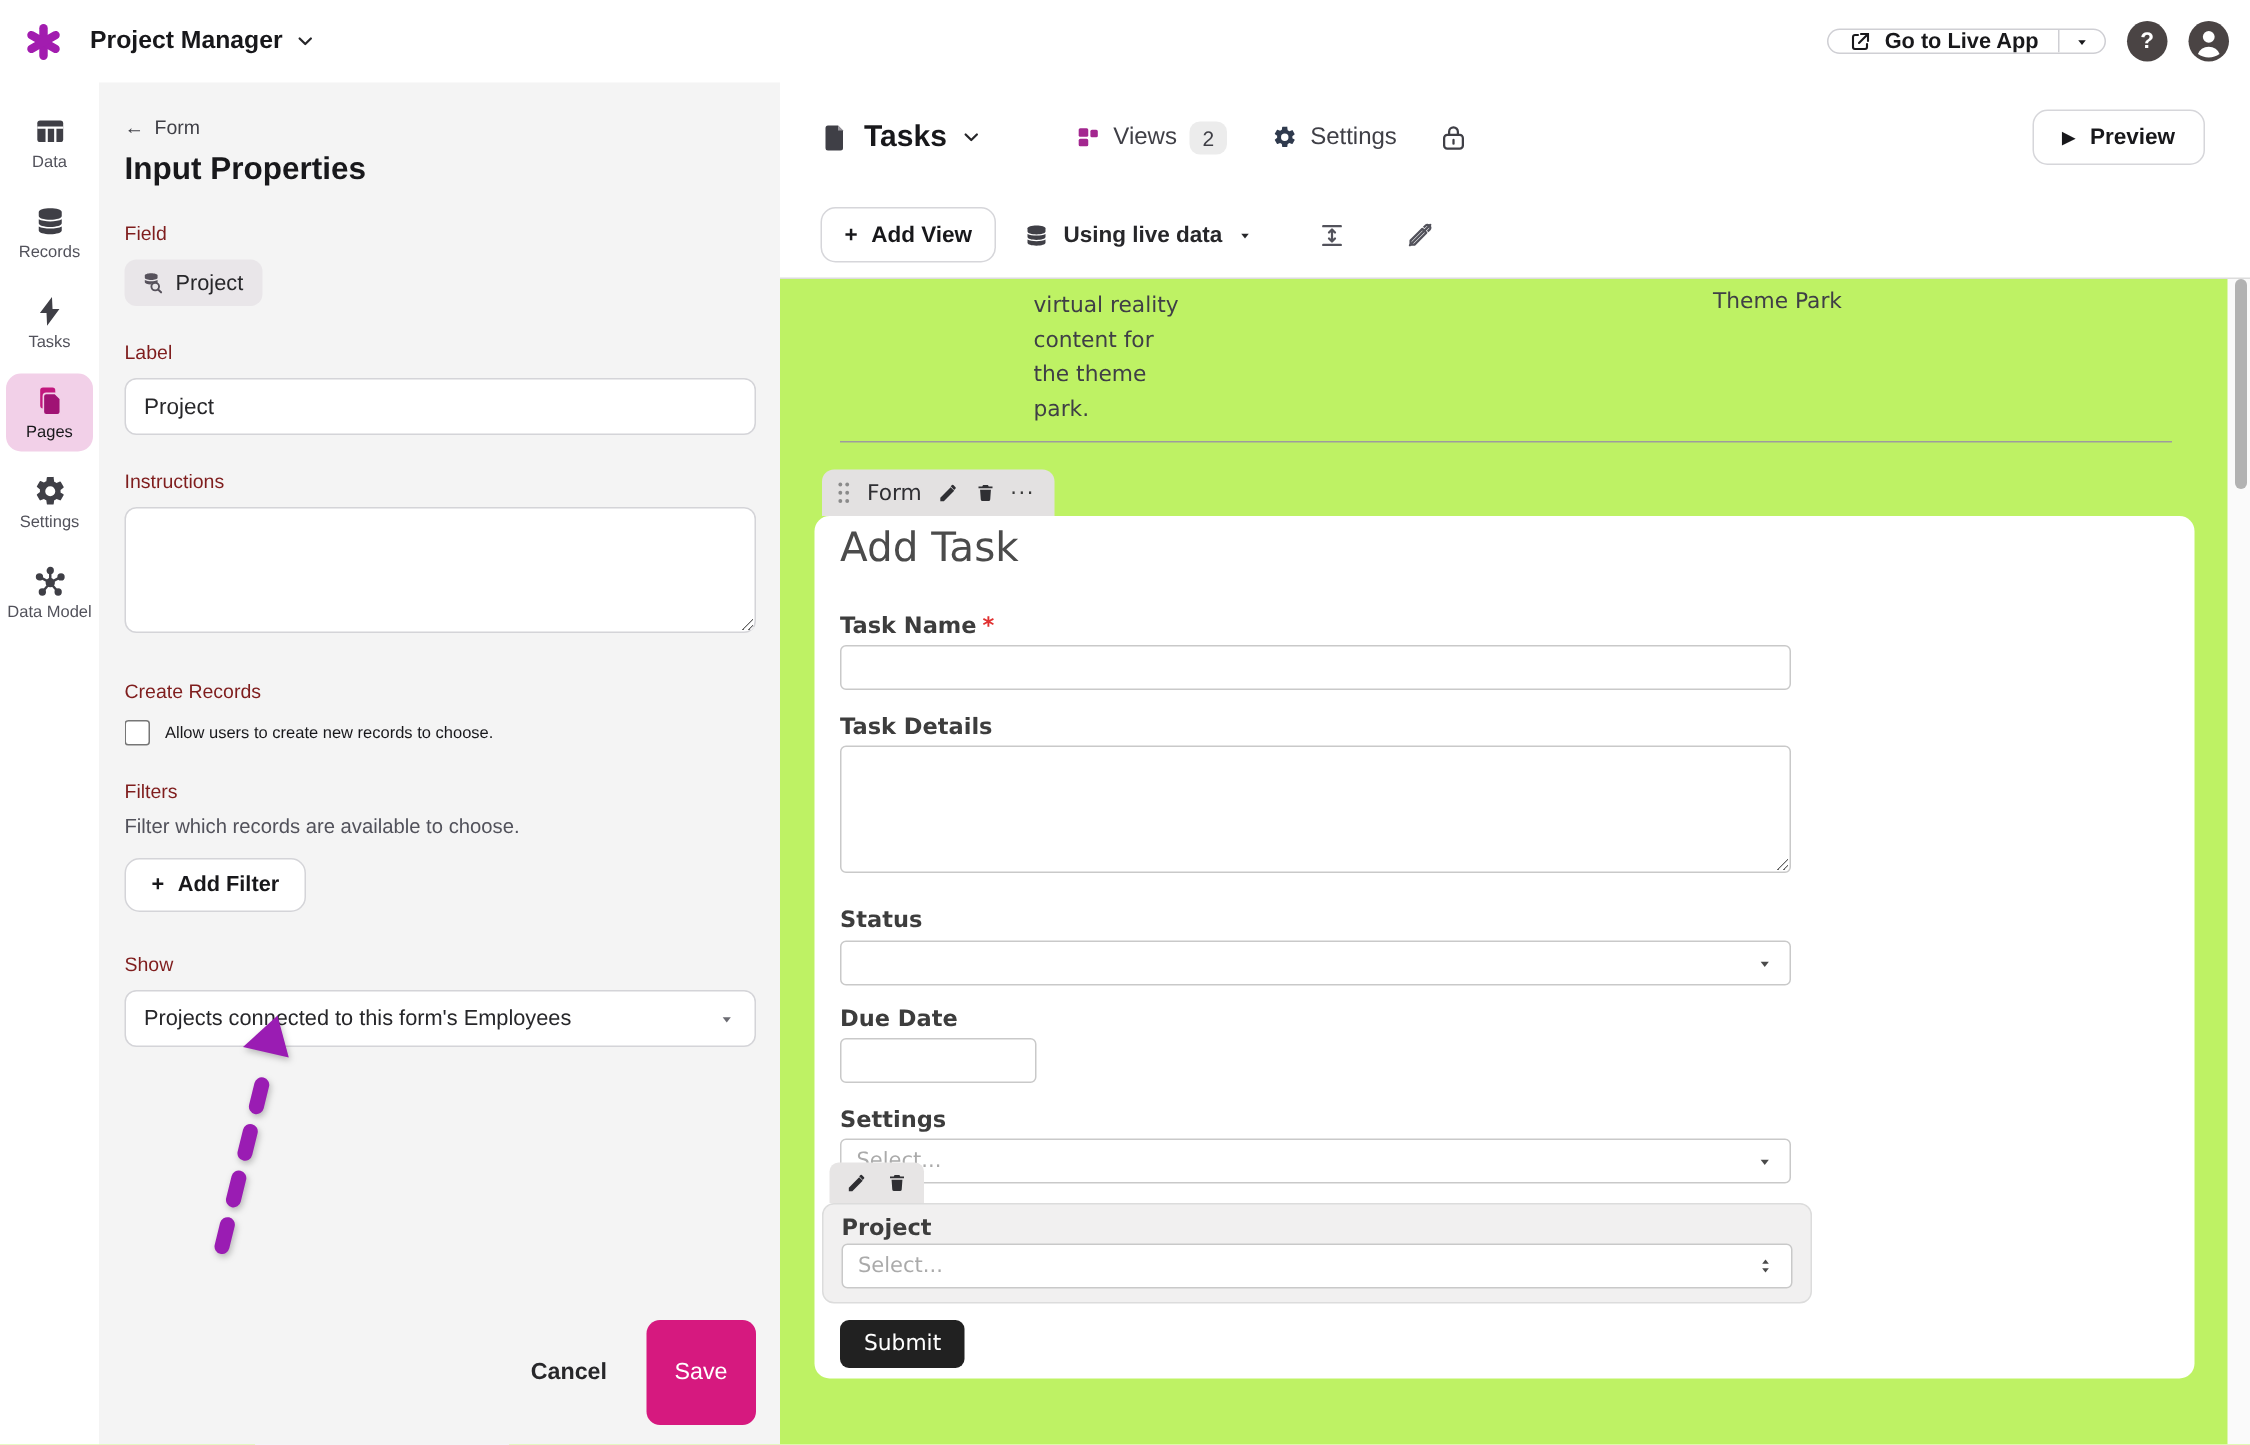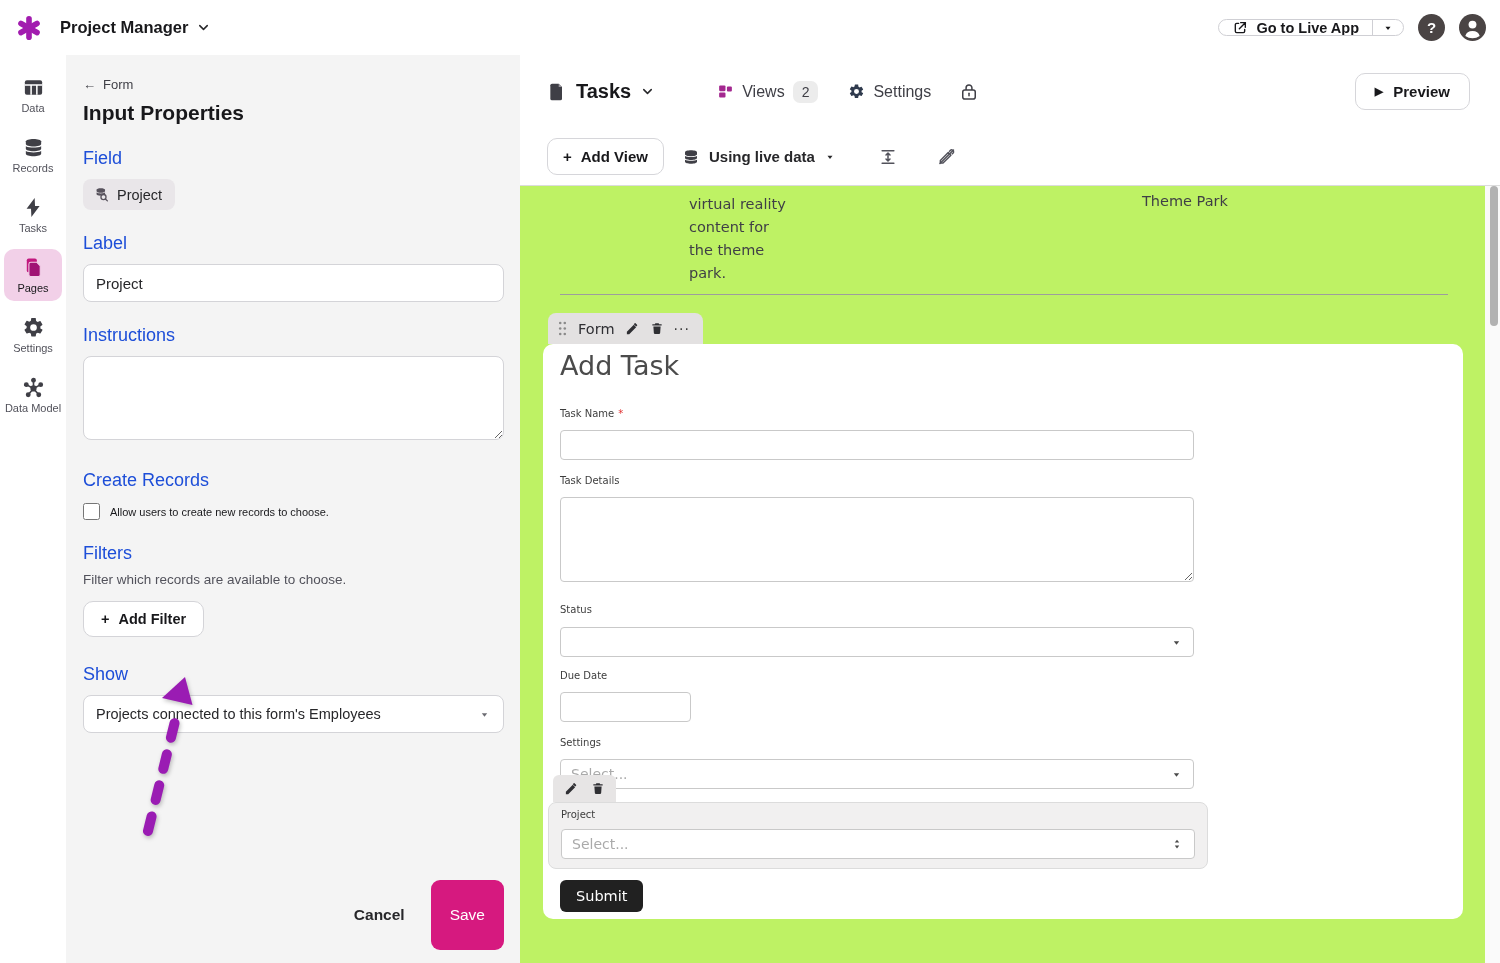--- a/index.html
+++ b/index.html
@@ -25,21 +25,21 @@
   .rail { width:66px; background:#fff; padding-top:14px; display:flex; flex-direction:column; align-items:center; }
   .rail-item { display:flex; flex-direction:column; align-items:center; gap:3px; padding:7px 4px; margin-bottom:8px; border-radius:10px; width:58px; cursor:pointer; }
   .rail-item .rlabel { font-size:11px; color:#52525b; white-space:nowrap; }
   .rail-item.active { background:#f2d0e8;align-items:center; }
   .rail-item.active .rlabel { color:#18181b; }
 
   
   .panel { width:454px; background:#f4f4f4; position:relative; padding:22px 16px 0 17px; }
   .back-row { display:flex; align-items:center; gap:7px; font-size:13px; color:#3f3f46; cursor:pointer; }
   .panel-title { font-size:21px; font-weight:bold; color:#18181b; margin-top:9px; }
-  .sec-label { font-size:18px; color:#1d4ed8; margin-top:23px; }
+  .sec-label { font-size:13px; color:#7f1d1d; margin-top:23px; }
   .chip { display:inline-flex; align-items:center; gap:7px; background:#e9e6e9; border-radius:8px; padding:7px 13px 7px 10px; margin-top:10px; font-size:14.5px; color:#27272a; }
   .text-input { width:100%; height:38px; border:1px solid #d4d4d8; border-radius:8px; background:#fff; padding:0 12px; font-size:15px; color:#27272a; font-family:"Liberation Sans",sans-serif; margin-top:10px; }
   .panel textarea { width:100%; height:84px; border:1px solid #d4d4d8; border-radius:8px; background:#fff; padding:8px 12px; font-size:15px; margin-top:10px; resize:both; font-family:"Liberation Sans",sans-serif; }
   .check-row { display:flex; align-items:center; gap:10px; margin-top:12px; }
   .check-row input { width:17px; height:17px; accent-color:#d6197f; }
   .check-row label { font-size:11px; color:#18181b; }
   .help-text { font-size:13.5px; color:#52525b; margin-top:8px; }
   .add-filter { display:inline-flex; align-items:center; gap:9px; margin-top:14px; background:#fff; border:1px solid #d4d4d8; border-radius:10px; padding:9px 17px; font-size:14.5px; font-weight:bold; color:#18181b; cursor:pointer; }
   .show-select { margin-top:10px; height:38px; background:#fff; border:1px solid #d4d4d8; border-radius:8px; display:flex; align-items:center; padding:0 12px; font-size:14.5px; color:#27272a; cursor:pointer; }
   .show-select .sel-caret { margin-left:auto; }
@@ -68,21 +68,21 @@
   .dim-cell { position:absolute; left:169px; top:7px; width:106px; font-size:14.5px; line-height:23px; }
   .dim-col { position:absolute; left:622px; top:7px; font-size:14.5px; }
   .dim-divider { position:absolute; left:40px; right:52px; top:108px; height:1px; background:#9d9d9d; }
 
   .form-tab { position:absolute; left:28px; top:127px; height:31px; background:#e3e1e1; border-radius:8px 8px 0 0; display:flex; align-items:center; gap:10px; padding:0 13px 0 9px; }
   .form-tab .tab-label { font-size:14.5px; color:#2f2f33; }
   .form-tab .dots { font-size:14px; color:#3a3a3a; letter-spacing:1px; cursor:pointer; }
 
   .form-card { position:absolute; left:23px; top:158px; width:920px; height:575px; background:#fff; border-radius:10px; }
   .form-title { position:absolute; left:17px; top:6px; font-size:27px; color:#4b4b4b; }
-  .f-label { position:absolute; left:17px; font-size:10px; color:#3d3d3d; }
+  .f-label { position:absolute; left:17px; font-size:15px; color:#3d3d3d;font-weight:bold; }
   .req { color:#e03131; margin-left:4px; }
   .f-input { position:absolute; left:17px; width:634px; height:30px; border:1px solid #c9c9c9; border-radius:4px; background:#fff; padding:0 9px; font-size:14px; font-family:"DejaVu Sans",sans-serif; }
   .f-textarea { position:absolute; left:17px; top:153px; width:634px; height:85px; border:1px solid #c9c9c9; border-radius:4px; background:#fff; resize:both; font-family:"DejaVu Sans",sans-serif; }
   .f-select { position:absolute; left:17px; width:634px; height:30px; border:1px solid #c9c9c9; border-radius:4px; background:#fff; display:flex; align-items:center; padding:0 10px; font-size:14px; cursor:pointer; }
   .f-select .ph { color:#aaa; }
   .f-select .dd { margin-left:auto; }
   .mini-toolbar { position:absolute; left:10px; top:431px; height:27px; background:#e7e5e5; border-radius:6px 6px 0 0; display:flex; align-items:center; gap:12px; padding:0 11px; z-index:3; }
   .project-block { position:absolute; left:5px; top:458px; width:660px; height:67px; background:#f1f0f0; border:1px solid #dcdcdc; border-radius:8px; z-index:2; }
   .project-block .f-label { left:12px; top:6px; }
   .project-block .f-select { left:12px; top:26px; width:634px; }

